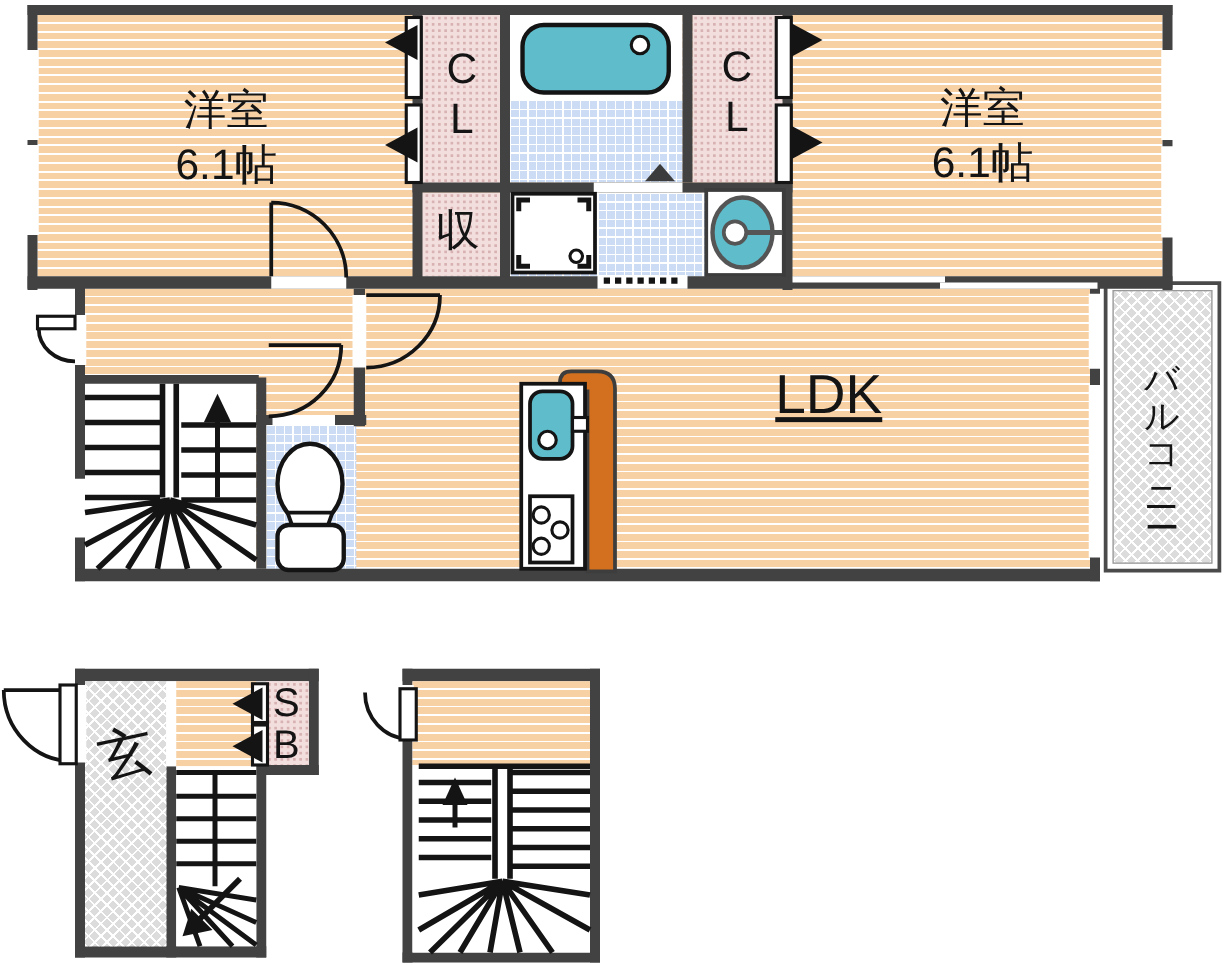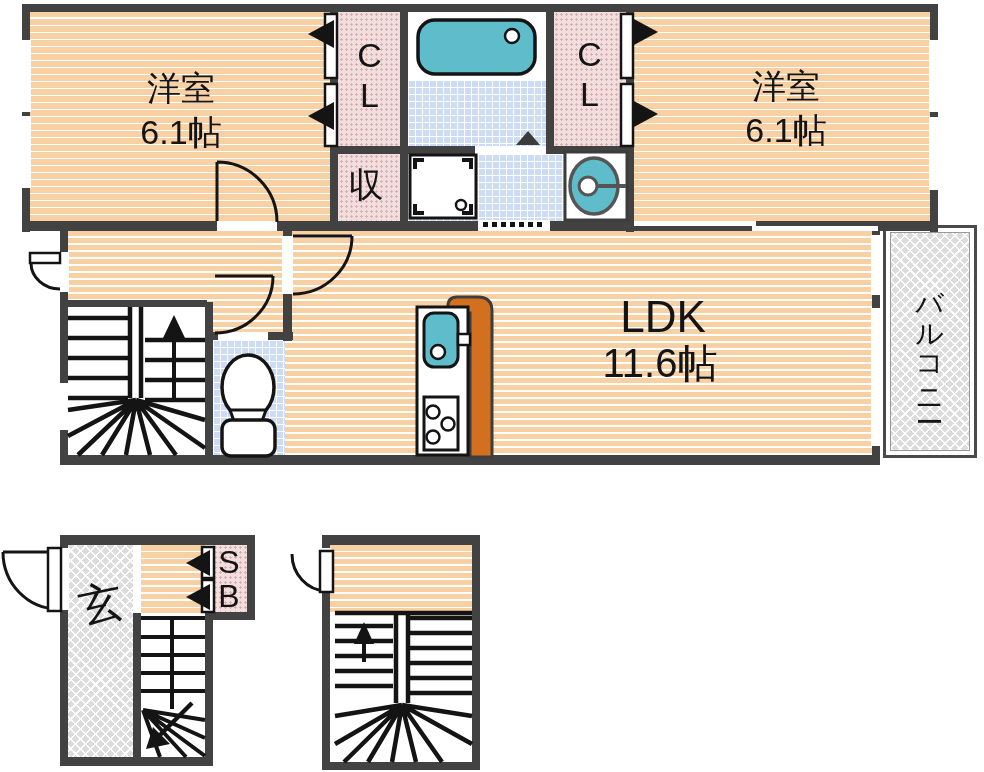--- a/index.html
+++ b/index.html
@@ -228,22 +228,21 @@
   <div class="label" style="left:181px;top:133px;font-size:34px;">6.1帖</div>
 
   <div class="label" style="left:786px;top:87px;font-size:34px;">洋室</div>
   <div class="label" style="left:786px;top:131px;font-size:34px;">6.1帖</div>
 
   <div class="label vtext" style="left:369px;top:76px;font-size:34px;">CL</div>
   <div class="label vtext" style="left:589px;top:75px;font-size:34px;">CL</div>
 
   <div class="label" style="left:366px;top:185px;font-size:35px;">収</div>
 
-  <div class="label" style="left:663px;top:317px;font-size:44px;">LDK</div>
-  <div class="label" style="left:660px;top:363px;font-size:40px;">11.6帖</div>
+  <div class="label" style="left:663px;top:317px;font-size:44px;text-decoration:underline;">LDK</div>
 
   <div class="label vtext" style="left:929px;top:340px;font-size:28px;">バルコニー</div>
 
   <div class="label" style="left:101px;top:604px;font-size:44px;transform:translate(-50%,-50%) rotate(-12deg);">玄</div>
   <div class="label" style="left:229px;top:562px;font-size:32px;">S</div>
   <div class="label" style="left:229px;top:596px;font-size:32px;">B</div>
 
 </div>
 
 </body></html>

